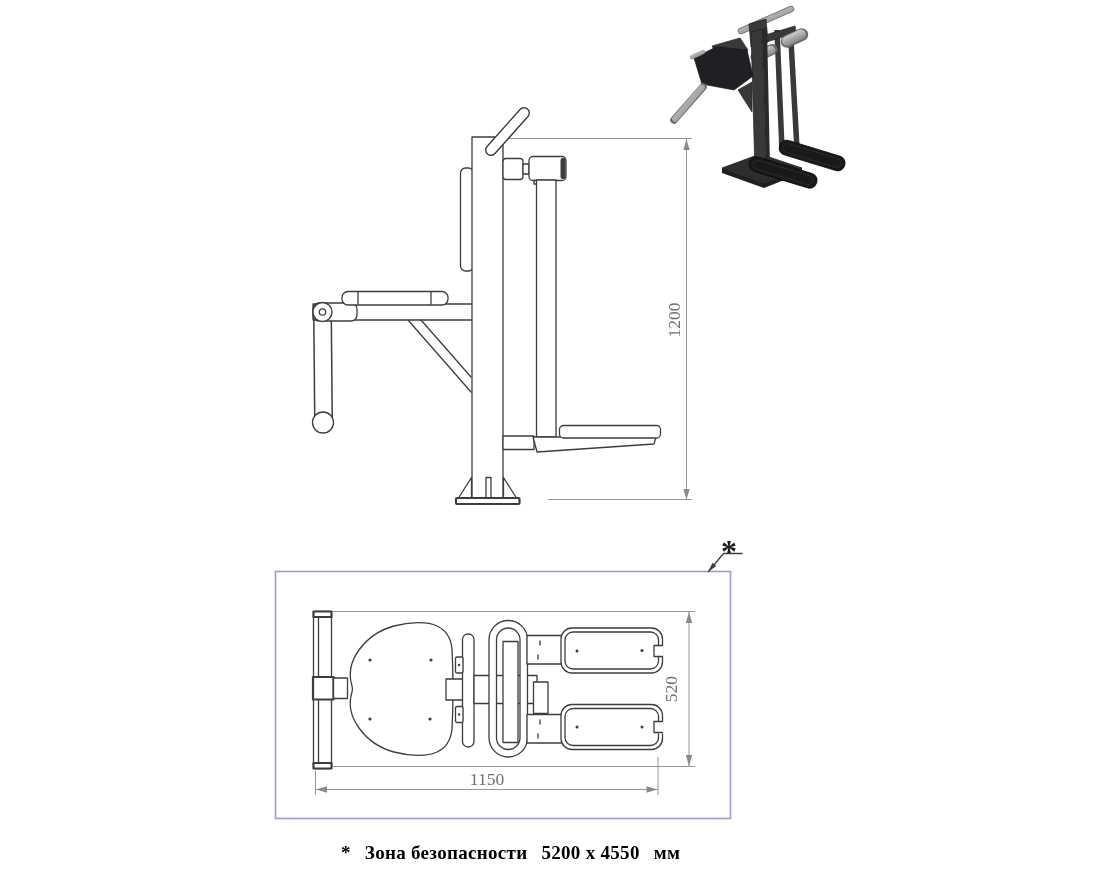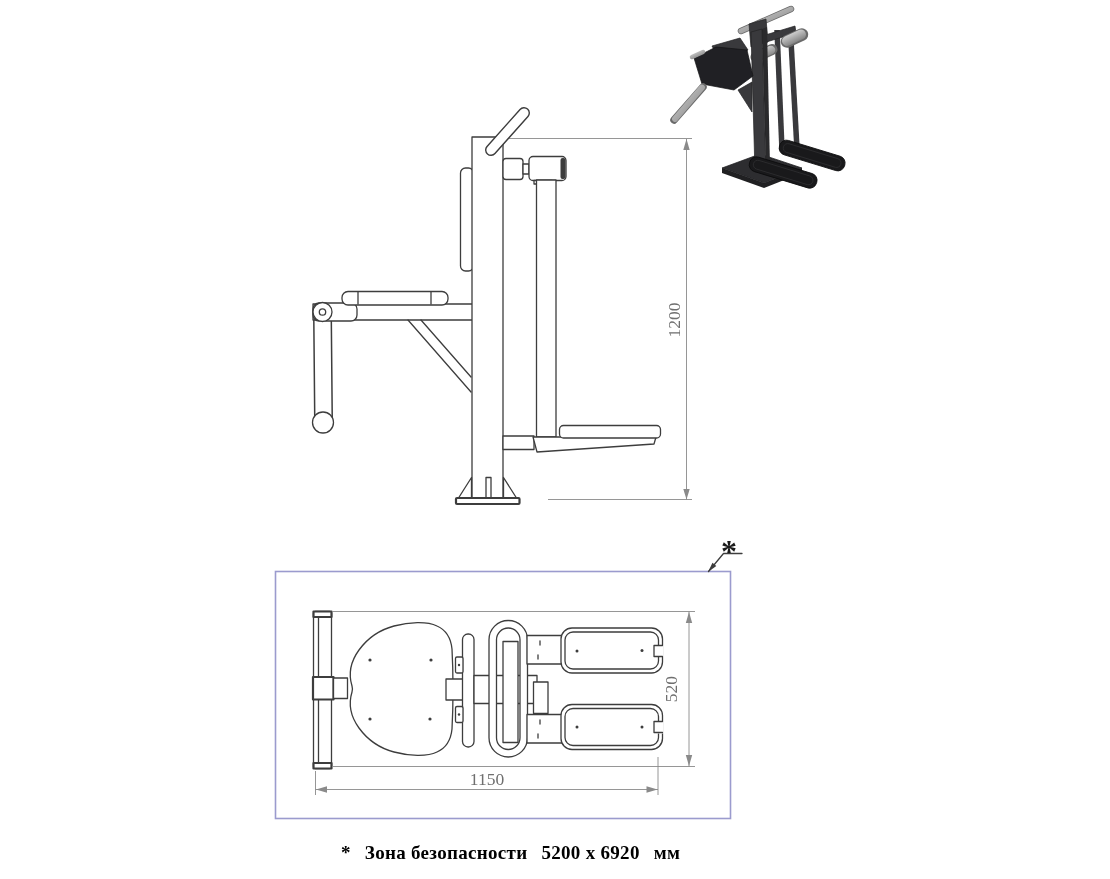--- a/index.html
+++ b/index.html
@@ -267,17 +267,17 @@
     <g transform="rotate(17 783 173)">
       <rect class="rpad" x="748" y="165" width="70" height="15" rx="7"></rect>
       <rect class="rpadline" x="752" y="168" width="62" height="9" rx="4.5"></rect>
     </g>
   </g>
 </svg>
 
 <div class="caption">
   <span class="sp">*</span>
   <span class="sp">Зона безопасности</span>
-  <span class="sp">5200 x 6920</span>
+  <span class="sp">5200 x 4550</span>
   <span class="sp">мм</span>
 </div>
 
 </div>
 
 </body></html>

